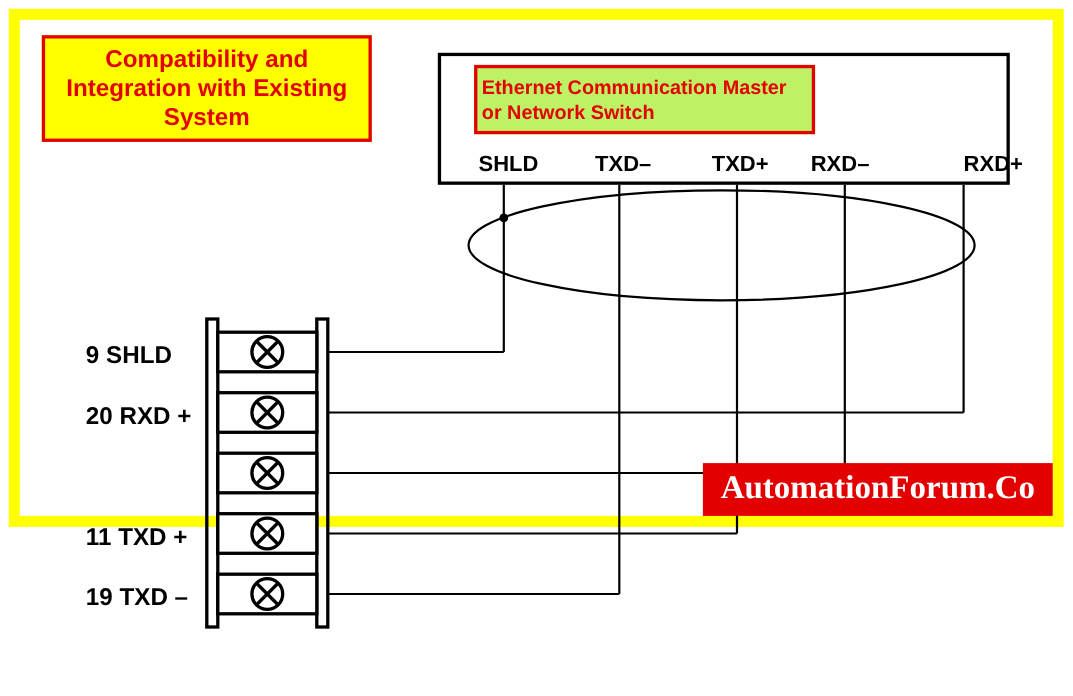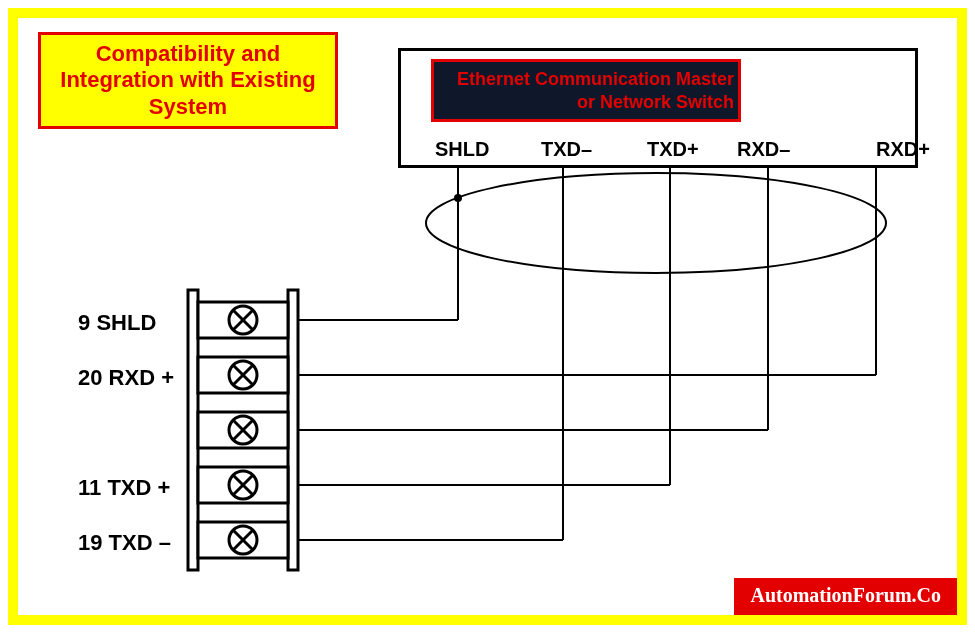--- a/index.html
+++ b/index.html
@@ -5,21 +5,21 @@
   * { box-sizing: border-box; margin: 0; padding: 0; }
   body {
     width: 975px; height: 633px;
     background: #fff;
     font-family: Arial, Helvetica, sans-serif;
     position: relative;
   }
   .frame {
     position: absolute;
     left: 8px; top: 8px;
-    width: 959px; height: 617px;
+    width: 959px; height: 471px;
     border: 10px solid #ffff00;
     background: #fff;
   }
   .title-box {
     position: absolute;
     left: 20px; top: 14px;
     width: 300px;
     background: #ffff00;
     border: 3px solid #e20000;
     text-align: center;
@@ -33,26 +33,26 @@
     position: absolute;
     left: 380px; top: 30px;
     width: 520px; height: 120px;
     border: 3px solid #000;
     background: #fff;
   }
   .device-label {
     position: absolute;
     left: 30px; top: 8px;
     width: 310px;
-    background: #0f172a;
+    background: #bef264;
     border: 3px solid #e20000;
     color: #e20000;
     font-weight: bold;
     font-size: 18px;
-    text-align: right;
+    text-align: left;
     padding: 6px 4px;
     line-height: 1.25;
   }
   .pin-label {
     position: absolute;
     bottom: 4px;
     font-size: 20px;
     font-weight: bold;
     color: #000;
     font-family: Arial, sans-serif;
@@ -63,21 +63,21 @@
     font-weight: bold;
     color: #000;
     font-family: Arial, sans-serif;
   }
   .watermark {
     position: absolute;
     right: 0; bottom: 0;
     background: #e20000;
     color: #fff;
     font-weight: bold;
-    font-size: 20px;
+    font-size: 30px;
     padding: 6px 16px 8px;
     font-family: 'Times New Roman', serif;
   }
   svg { position: absolute; left: 0; top: 0; }
 </style>
 </head>
 <body>
 
 <div class="frame">
 

